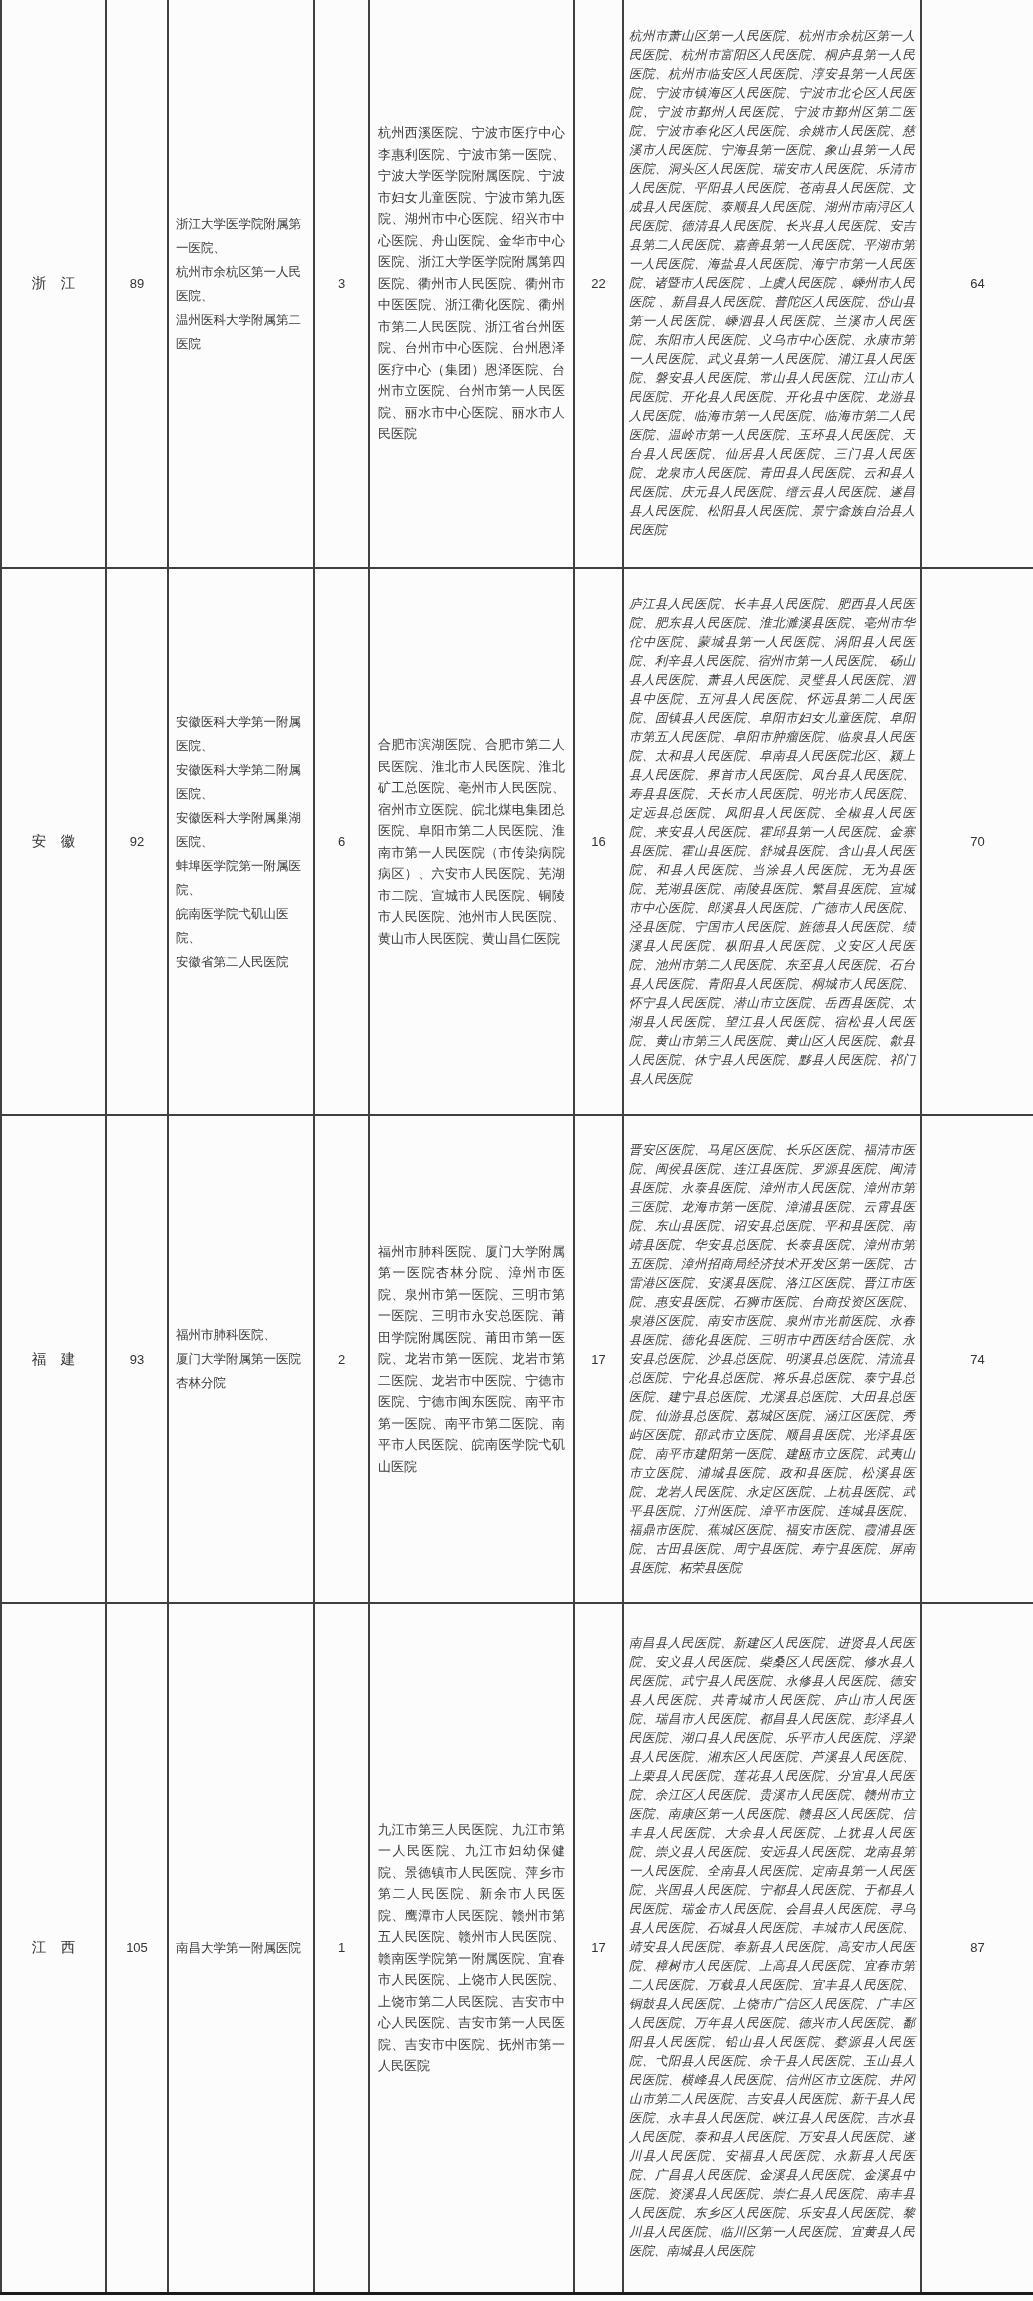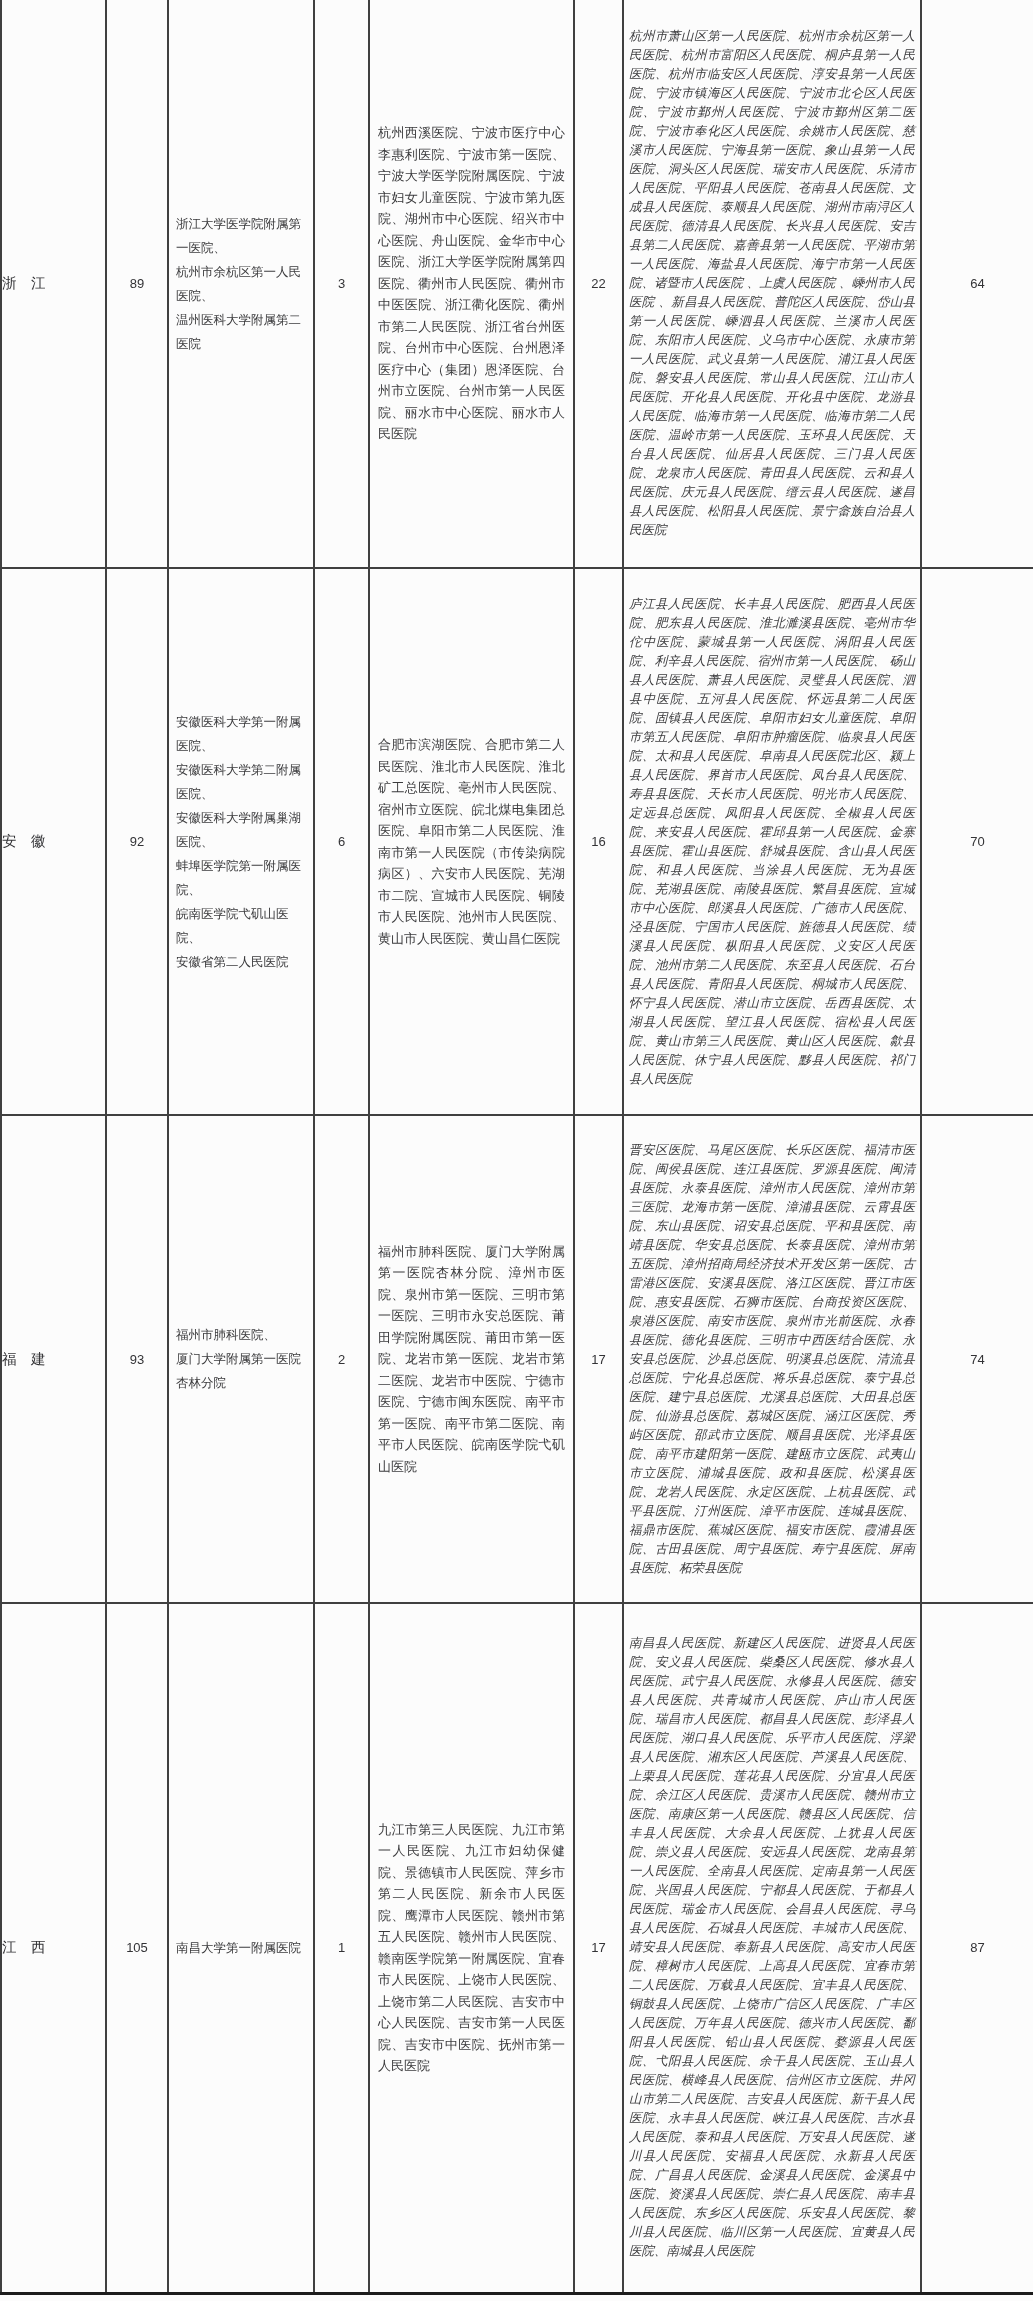--- a/index.html
+++ b/index.html
@@ -24,21 +24,21 @@
     background:#fcfcfc;
     overflow:hidden;
     padding:0;
   }
   tr.r1{height:568px}
   tr.r2{height:547px}
   tr.r3{height:488px}
   tr.r4{height:690px}
   tr.r1 td{border-top:none;}
   tr.r4 td{border-bottom:3px solid #1c1c1c;}
-  td.c1{text-align:left;font-size:14.5px;color:#333336;}
+  td.c1{text-align:center;font-size:14.5px;color:#333336;}
   td.c2,td.c4,td.c6,td.c8{text-align:center;font-size:13px;color:#333336;}
   td.c3{padding:12px 7px;font-size:12.5px;line-height:24px;text-align:left;border-radius:31px;}
   td.c3 div{word-break:break-all;}
   td.c5{padding:2px 8px;font-size:13px;line-height:21.5px;
         text-align:justify;text-justify:inter-character;word-break:break-all;}
   td.c7{padding:2px 5px;font-size:12.5px;line-height:19px;
         text-align:justify;text-justify:inter-character;word-break:break-all;font-style:italic;}
 </style>
 </head>
 <body>

